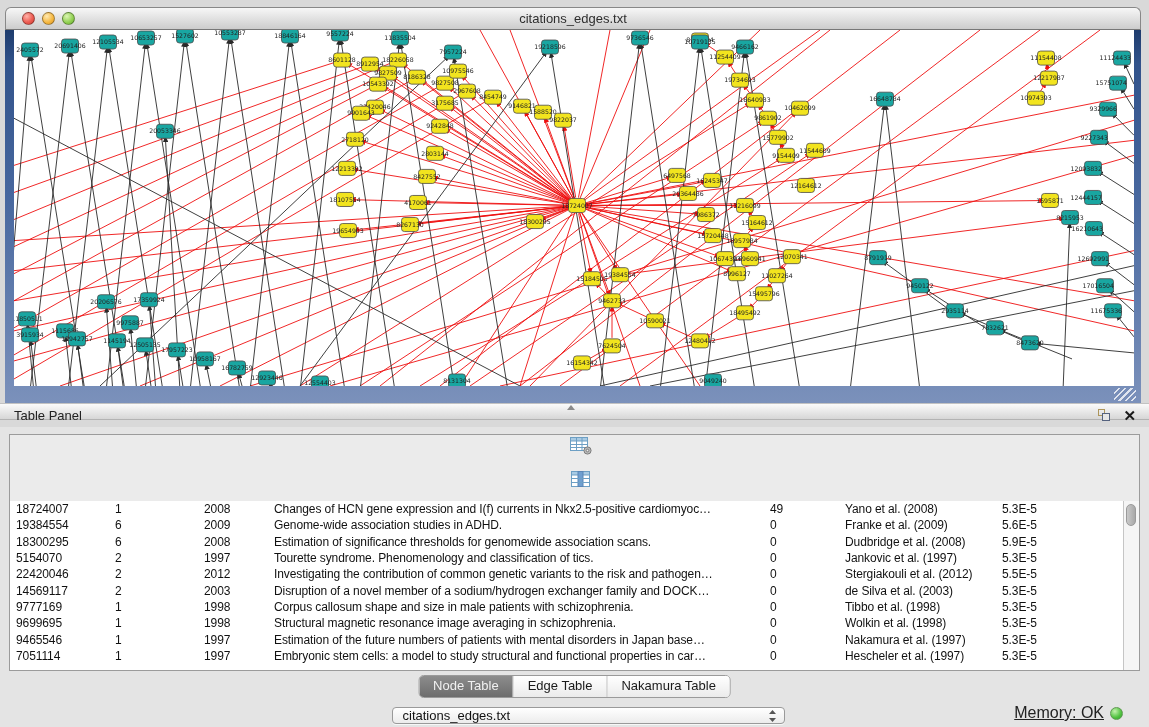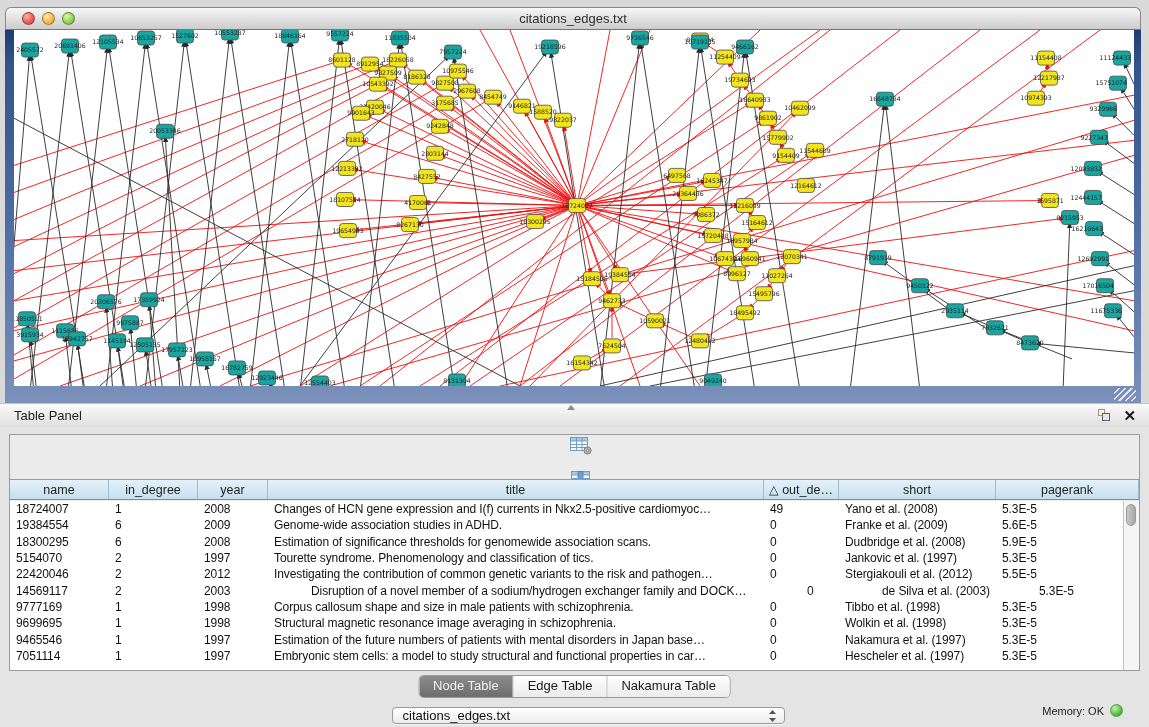--- a/index.html
+++ b/index.html
@@ -17,21 +17,21 @@
   .tl.yellow{background:radial-gradient(circle at 35% 30%,#ffeab2,#f5b63e 60%,#d2922b);}
   .tl.green{background:radial-gradient(circle at 35% 30%,#dcf5b4,#90cf50 60%,#67a734);}
   .frame{position:absolute;left:0;top:23px;width:1136px;height:373px;
     background:linear-gradient(180deg,#1e3c6d 0%,#32538b 9%,#48689f 45%,#7b91bb 100%);}
   .canvas{position:absolute;left:9px;top:0;width:1120px;height:356px;background:#ffffff;overflow:hidden;}
   .canvas svg{display:block;width:100%;height:100%;}
   .grip{position:absolute;right:5px;bottom:2px;width:22px;height:13px;
     background:repeating-linear-gradient(135deg,transparent 0 3px,rgba(235,238,245,.9) 3px 4.5px);}
 
   
-  .panel-header{position:absolute;left:0;top:403px;width:1149px;height:32px;
+  .panel-header{position:absolute;left:0;top:403px;width:1149px;height:17px;
     background:linear-gradient(#fbfbfb,#d6d6d6);border-top:1px solid #c2c2c2;border-bottom:1px solid #b3b3b3;
     box-sizing:border-box;}
   .panel-header .ph-title{position:absolute;left:14px;top:0;font-size:13px;line-height:23px;color:#222;}
   .splitter-handle{position:absolute;left:567px;top:1px;width:0;height:0;
     border-left:4px solid transparent;border-right:4px solid transparent;border-bottom:5px solid #8a8a8a;}
   .float-ic{position:absolute;right:37px;top:5px;width:14px;height:14px;}
   .float-ic .sq1{position:absolute;left:0;top:0;width:7px;height:7px;border:1.5px solid #ad955a;box-sizing:border-box;}
   .float-ic .sq2{position:absolute;left:4px;top:4px;width:8px;height:8px;border:1.5px solid #55627e;background:#e6e6e6;box-sizing:border-box;}
   .close-ic{position:absolute;right:13px;top:2px;font-size:15px;font-weight:bold;color:#1a1a1a;line-height:20px;}
 
@@ -62,21 +62,21 @@
     background:linear-gradient(90deg,#c9c9c9,#a8a8a8);border:1px solid #9a9a9a;box-sizing:border-box;}
 
   .tabs{position:absolute;top:248px;left:50%;transform:translateX(-50%);display:flex;height:21px;
     border:1px solid #9a9a9a;border-radius:5px;overflow:hidden;background:#fff;}
   .tab{padding:0 14px;font-size:13px;line-height:20px;color:#1a1a1a;
     border-right:1px solid #b0b0b0;background:linear-gradient(#ffffff,#ebebeb);}
   .tab:last-child{border-right:none;}
   .tab.selected{background:linear-gradient(#8c8c8c,#6d6d6d);color:#f1f1f1;}
 
   .statusbar{position:absolute;right:26px;top:277px;display:flex;align-items:center;gap:6px;}
-  .statusbar .mem{font-size:11px;color:#222;}
+  .statusbar .mem{font-size:16px;color:#222;text-decoration:underline;}
   .mem-dot{width:13px;height:13px;border-radius:50%;border:1px solid #5f9a52;box-sizing:border-box;
     background:radial-gradient(circle at 35% 30%,#c4f2ae,#4fc13e 60%,#2f9d2f);}
 </style>
 </head>
 <body>
 
 <div class="app">
 
   <div class="net-window">
     <div class="titlebar">
@@ -580,29 +580,20 @@
           <span class="fx">ƒ<small>(x)</small></span>
         </button>
         <div class="combo">
           <span class="val">citations_edges.txt</span>
           <svg width="9" height="14" viewBox="0 0 9 14">
             <path d="M4.5,1 L8,5 H1 z" fill="#555555"></path>
             <path d="M4.5,13 L1,9 H8 z" fill="#555555"></path>
           </svg>
         </div>
       </div>
-      <div class="thead" id="thead">
-          <div class="th" style="width: 99px;">name</div>
-          <div class="th" style="width: 89px;">in_degree</div>
-          <div class="th" style="width: 70px;">year</div>
-          <div class="th" style="width: 496px;">title</div>
-          <div class="th" style="width: 75px;">△ out_de…</div>
-          <div class="th" style="width: 157px;">short</div>
-          <div class="th" style="flex: 1 1 0%;">pagerank</div>
-        </div>
       <div class="tbody" id="tbody">
           <div class="trow">
             <div class="td" style="width: 99px;">18724007</div>
             <div class="td" style="width: 89px;">1</div>
             <div class="td" style="width: 70px;">2008</div>
             <div class="td" style="width: 496px;">Changes of HCN gene expression and I(f) currents in Nkx2.5-positive cardiomyoc…</div>
             <div class="td" style="width: 75px;">49</div>
             <div class="td" style="width: 157px;">Yano et al. (2008)</div>
             <div class="td" style="flex: 1 1 0%;">5.3E-5</div>
           </div>
@@ -639,21 +630,21 @@
             <div class="td" style="width: 70px;">2012</div>
             <div class="td" style="width: 496px;">Investigating the contribution of common genetic variants to the risk and pathogen…</div>
             <div class="td" style="width: 75px;">0</div>
             <div class="td" style="width: 157px;">Stergiakouli et al. (2012)</div>
             <div class="td" style="flex: 1 1 0%;">5.5E-5</div>
           </div>
           <div class="trow">
             <div class="td" style="width: 99px;">14569117</div>
             <div class="td" style="width: 89px;">2</div>
             <div class="td" style="width: 70px;">2003</div>
-            <div class="td" style="width: 496px; margin-left: 37px;">Disruption of a novel member of a sodium/hydrogen exchanger family and DOCK…</div>
+            <div class="td" style="width: 496px;">Disruption of a novel member of a sodium/hydrogen exchanger family and DOCK…</div>
             <div class="td" style="width: 75px;">0</div>
             <div class="td" style="width: 157px;">de Silva et al. (2003)</div>
             <div class="td" style="flex: 1 1 0%;">5.3E-5</div>
           </div>
           <div class="trow">
             <div class="td" style="width: 99px;">9777169</div>
             <div class="td" style="width: 89px;">1</div>
             <div class="td" style="width: 70px;">1998</div>
             <div class="td" style="width: 496px;">Corpus callosum shape and size in male patients with schizophrenia.</div>
             <div class="td" style="width: 75px;">0</div>

